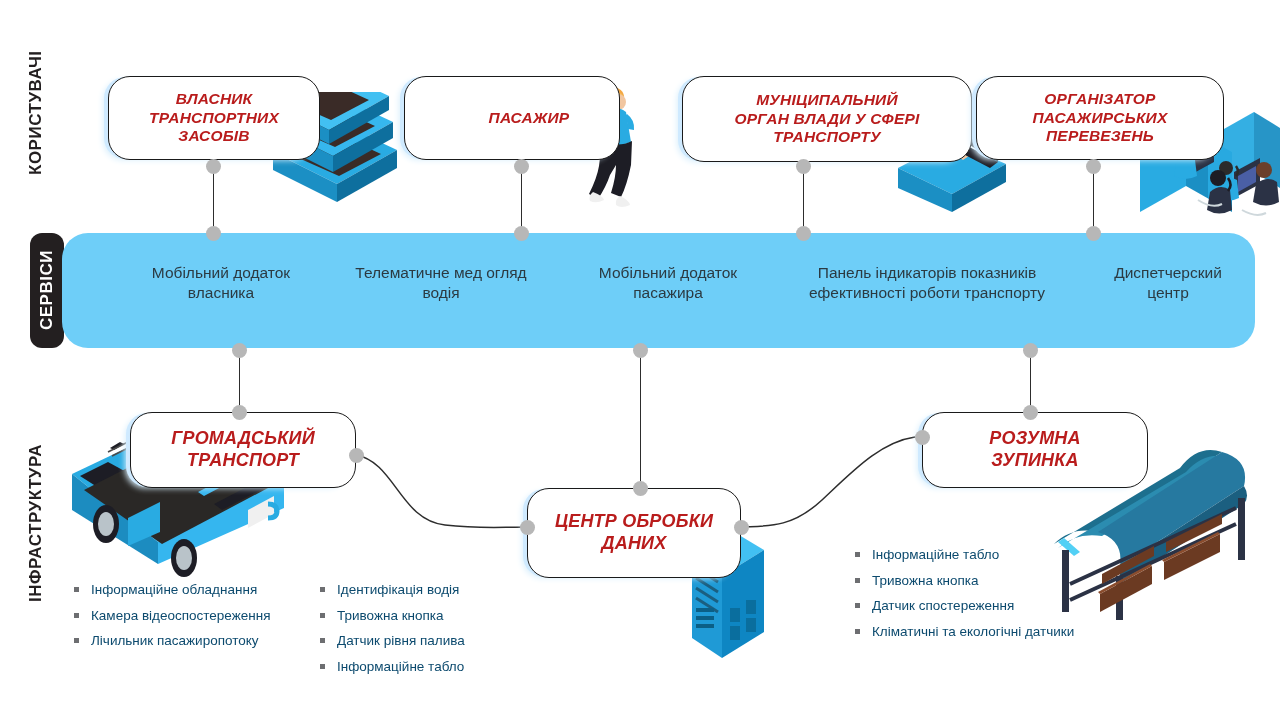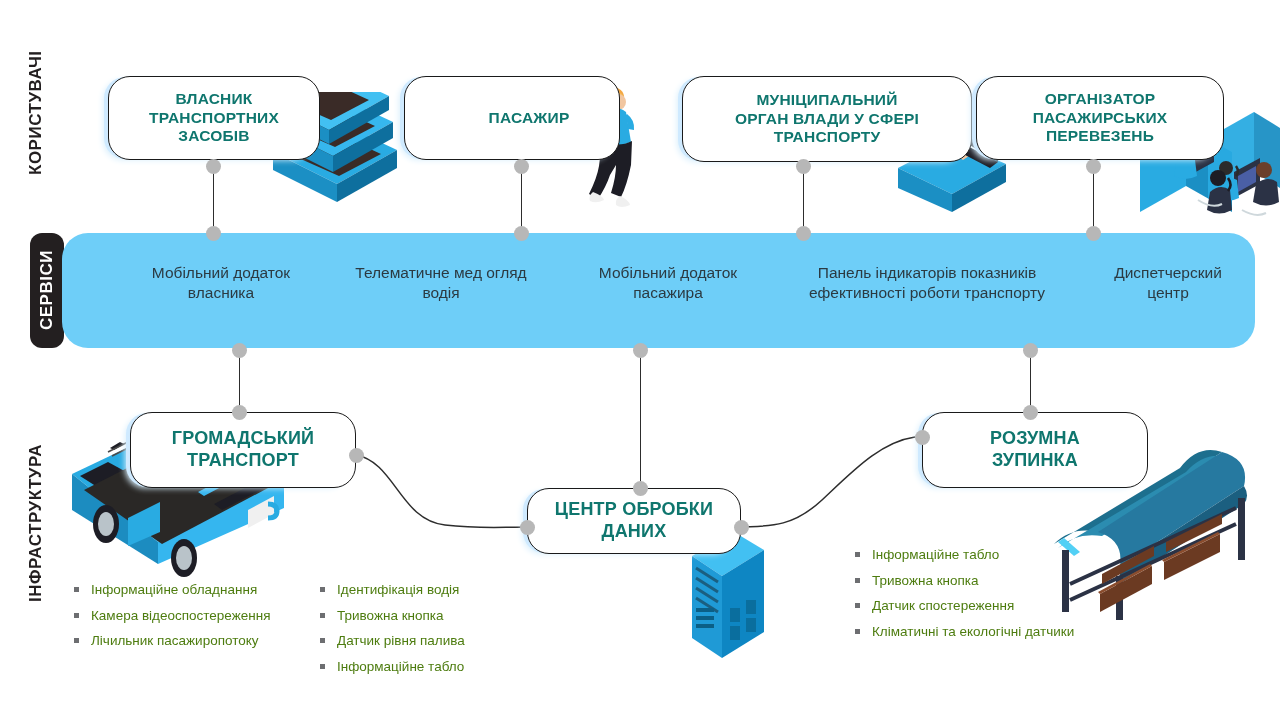--- a/index.html
+++ b/index.html
@@ -51,22 +51,23 @@
     border-radius: 22px;
     box-shadow: -5px 0 0 -1px #cfeaff, -7px 2px 6px -2px #d9effc;
     display: flex; align-items: center; justify-content: center;
     text-align: center;
     z-index: 6;
   }
   .nbox span {
     font-weight: bold;
     font-size: 15.5px;
     line-height: 1.2;
-    color: #0f766e;
+    color: #b91c1c;
     letter-spacing: .2px;
+    font-style: italic;
   }
   .nbox.small span { font-size: 18px; }
 
   
   .dot {
     position: absolute;
     width: 15px; height: 15px;
     background: #b7b7b7;
     border-radius: 50%;
     z-index: 9;
@@ -85,21 +86,21 @@
   }
 
   
   .blist { position: absolute; z-index: 7; }
   .blist li {
     list-style: none;
     position: relative;
     padding-left: 17px;
     font-size: 13.5px;
     line-height: 25.5px;
-    color: #4d7c0f;
+    color: #0c4a6e;
     white-space: nowrap;
   }
   .blist li:before {
     content: "";
     position: absolute;
     left: 0; top: 10px;
     width: 5px; height: 5px;
     background: #6d6e71;
   }
 
@@ -327,21 +328,21 @@
   <div class="nbox small" style="left:130px; top:412px; width:226px; height:76px;">
     <span style="white-space:pre-line;">ГРОМАДСЬКИЙ
 ТРАНСПОРТ</span>
   </div>
   <div class="dot" style="left:349px; top:448px;"></div>
 
   <div class="vline" style="left:640px; top:350px; height:138px;"></div>
   <div class="dot" style="left:633px; top:343px;"></div>
   <div class="dot" style="left:633px; top:481px;"></div>
 
-  <div class="nbox small" style="left:527px; top:488px; width:214px; height:66px;">
+  <div class="nbox small" style="left:527px; top:488px; width:214px; height:90px;">
     <span style="white-space:pre-line;">ЦЕНТР ОБРОБКИ
 ДАНИХ</span>
   </div>
   <div class="dot" style="left:520px; top:520px;"></div>
   <div class="dot" style="left:734px; top:520px;"></div>
 
   <div class="vline" style="left:1030px; top:350px; height:62px;"></div>
   <div class="dot" style="left:1023px; top:343px;"></div>
   <div class="dot" style="left:1023px; top:405px;"></div>
 

